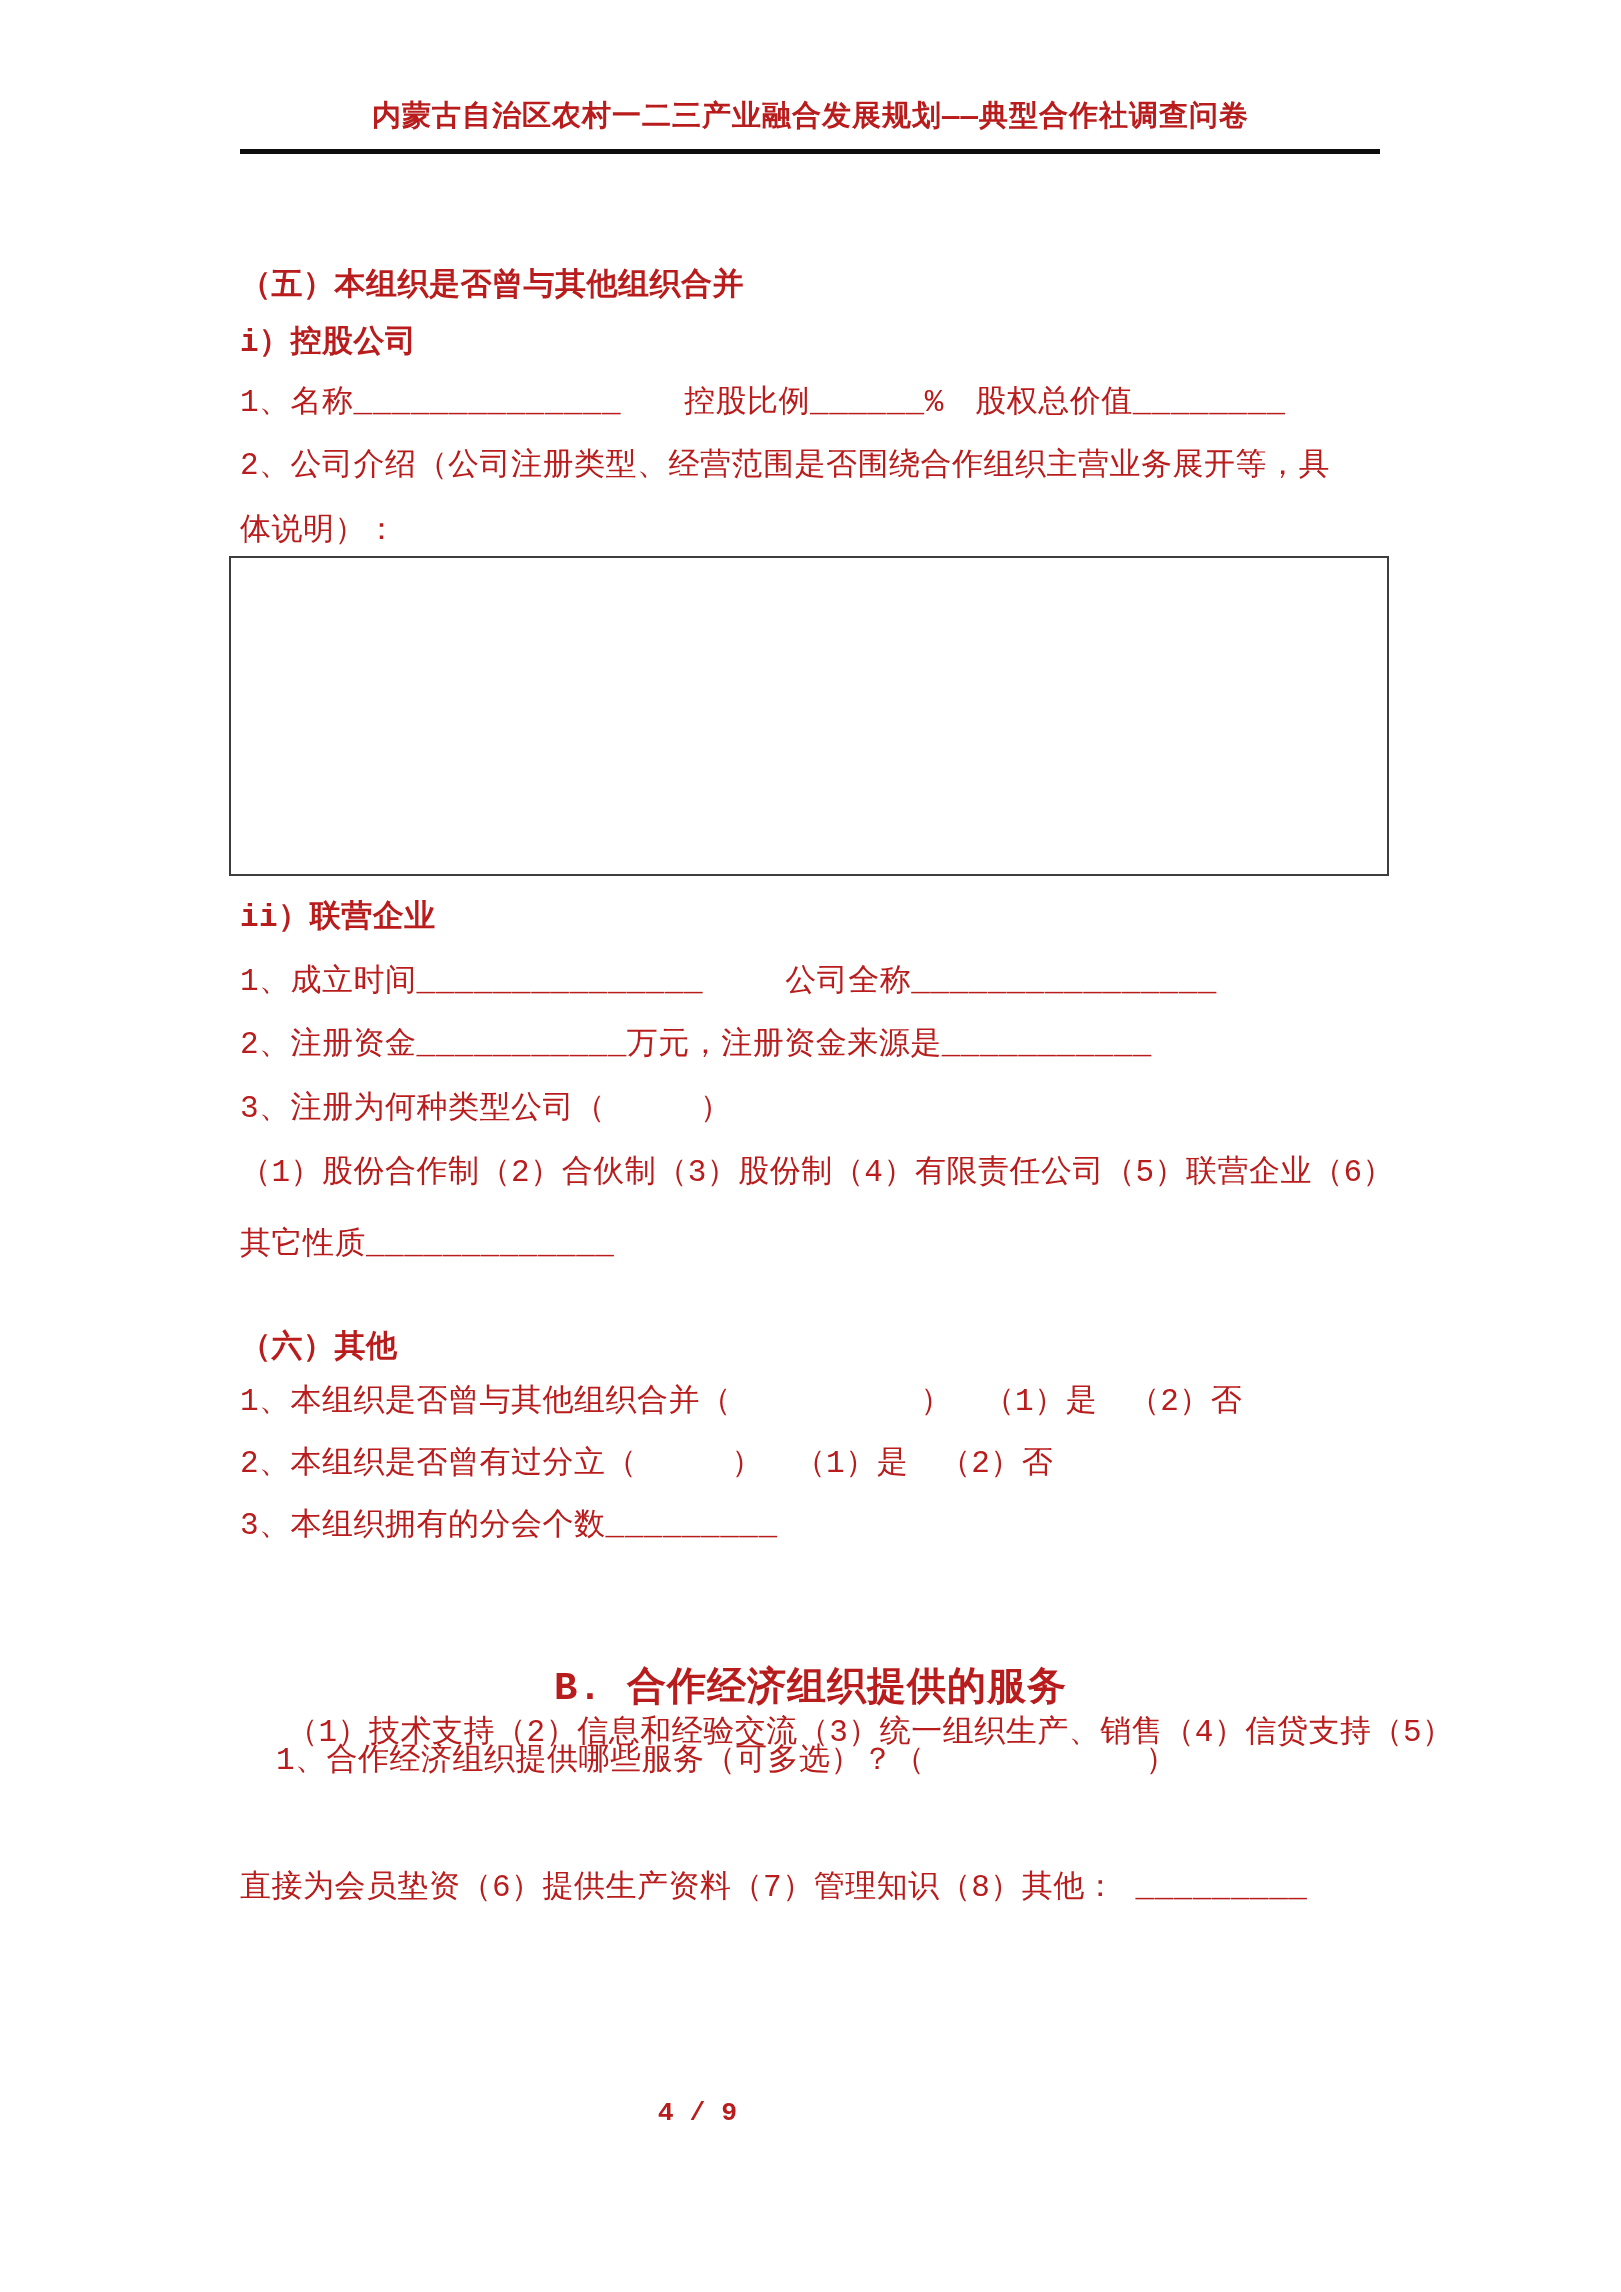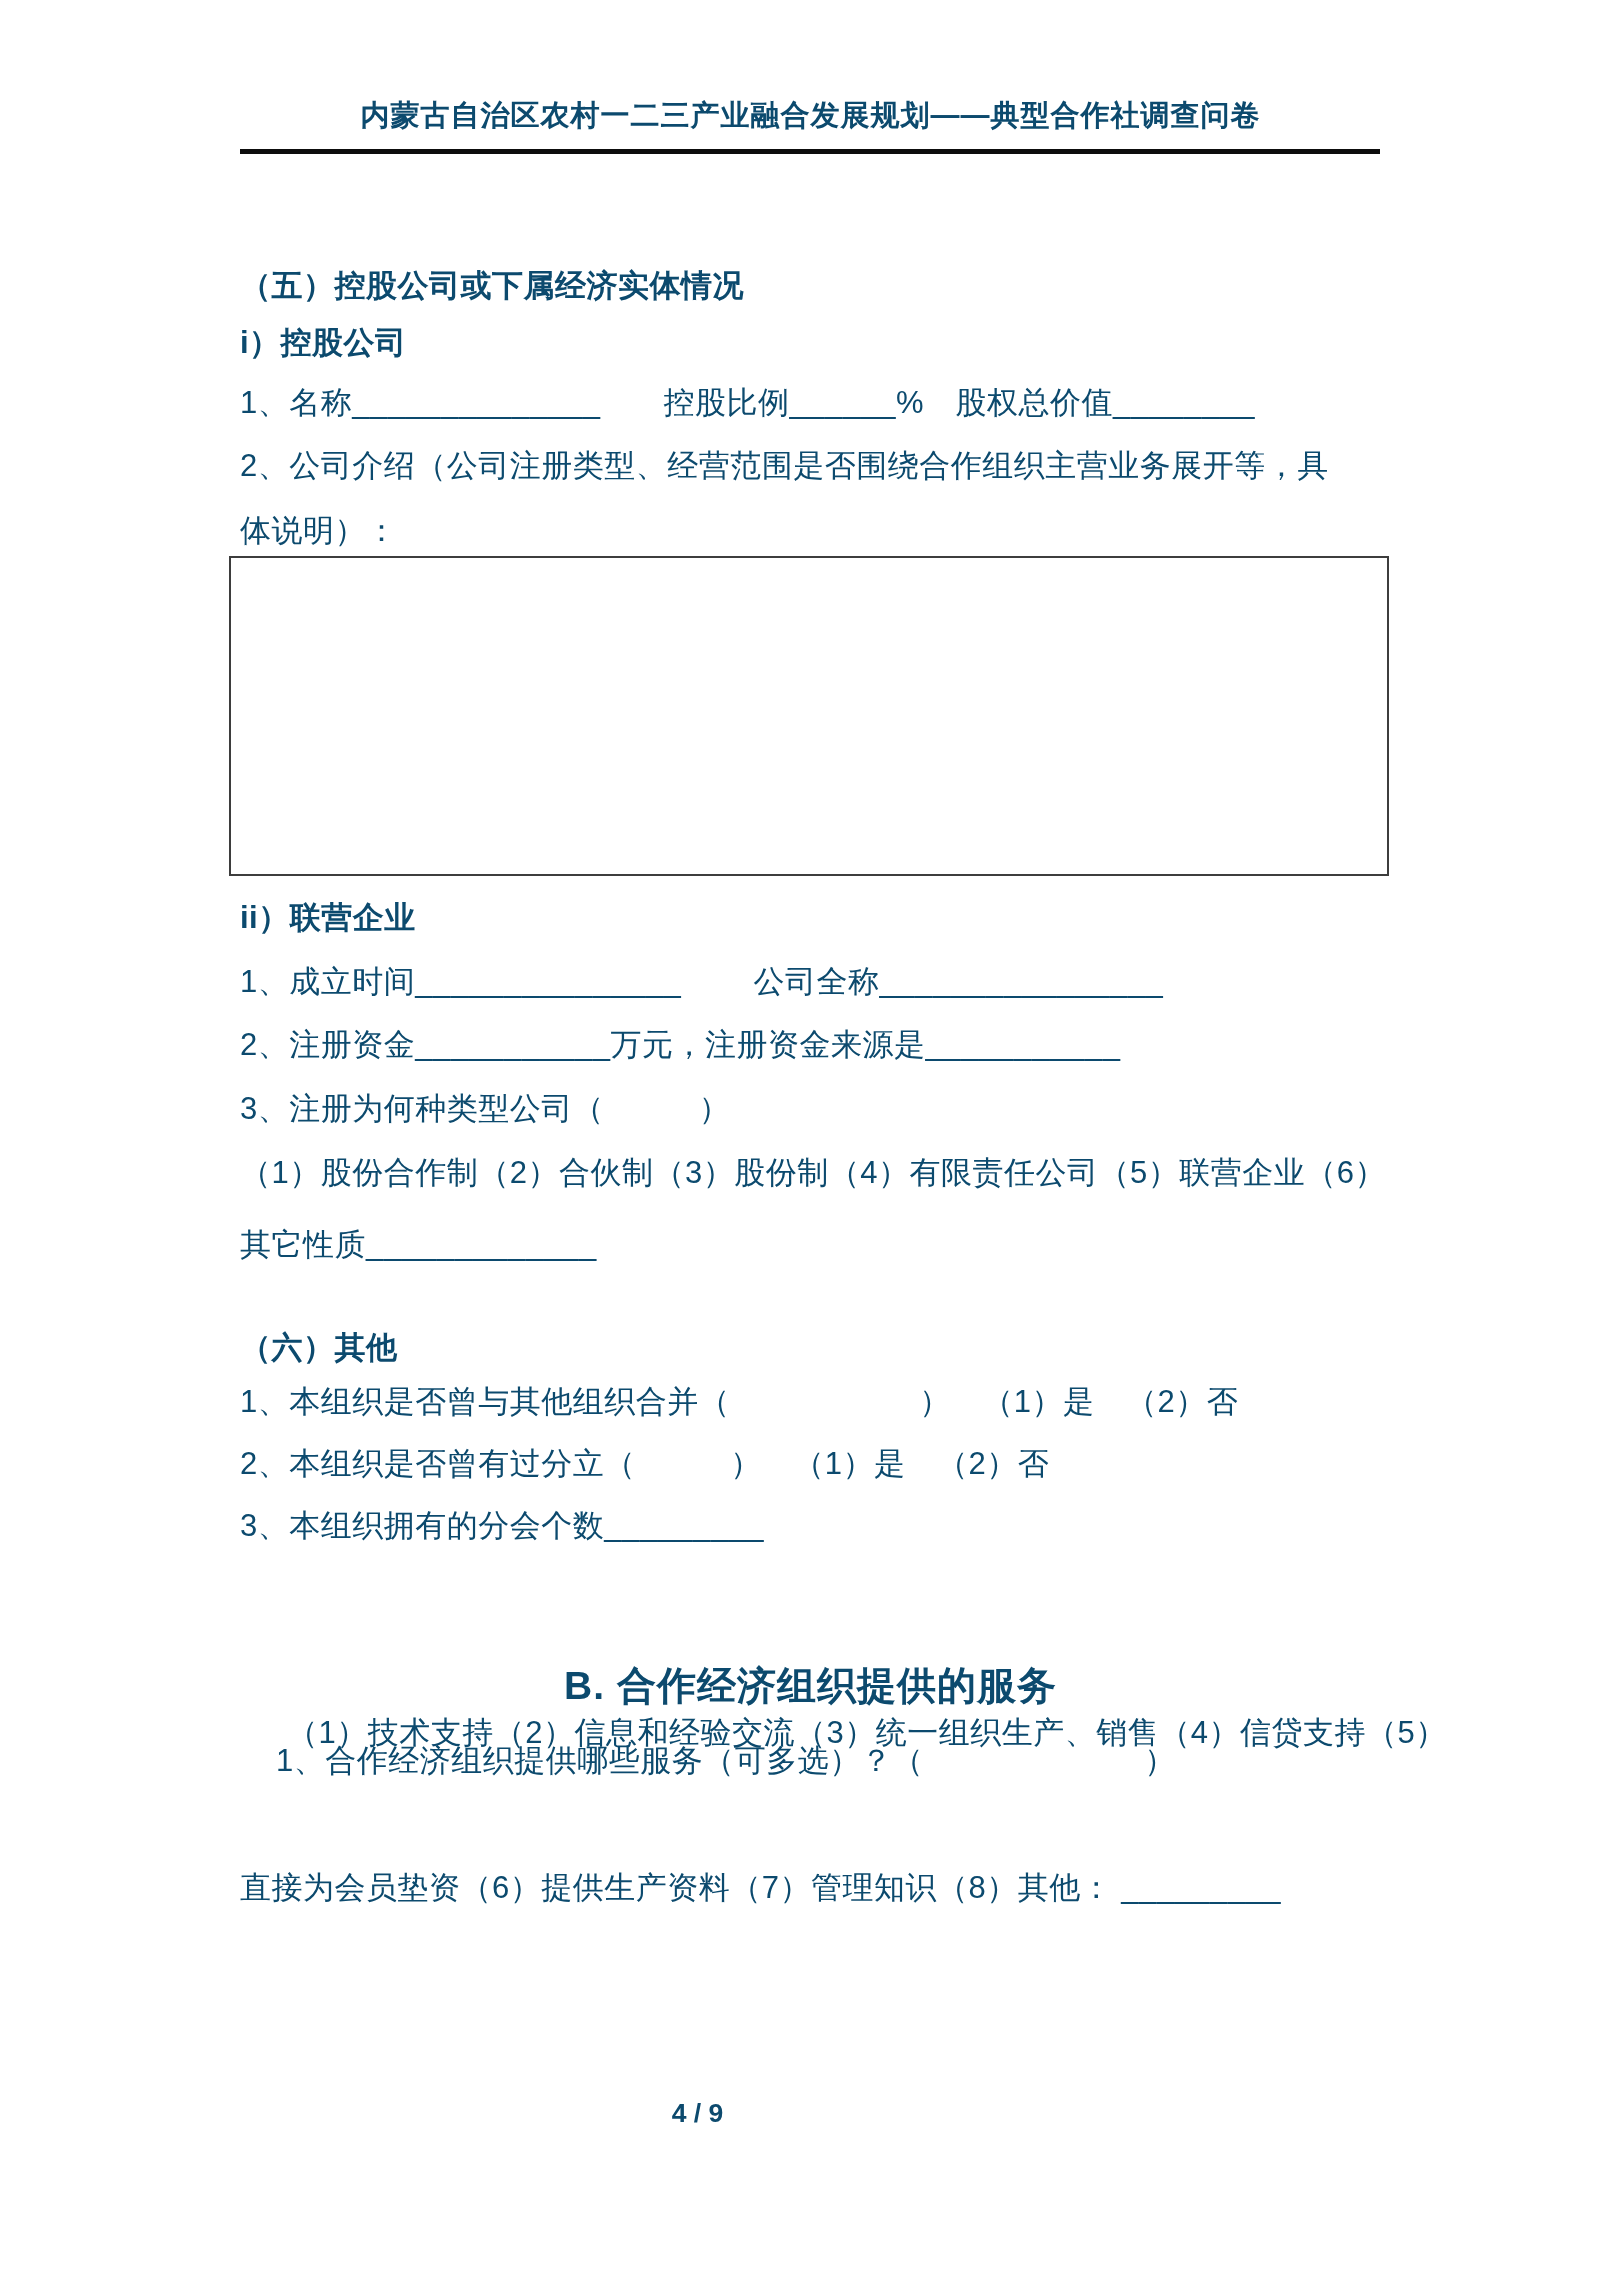--- a/index.html
+++ b/index.html
@@ -1,22 +1,22 @@
 <!DOCTYPE html>
 <html><head>
 <meta charset="utf-8">
 <style>
   html,body{margin:0;padding:0;background:#ffffff;}
   .page{
     position:relative;
     width:1621px;
     height:2293px;
     background:#ffffff;
-    font-family:Liberation Sans, sans-serif;
-    color:#0c4a6e;
+    font-family:Liberation Mono, monospace;
+    color:#b91c1c;
     overflow:hidden;
   }
   .line{
     position:absolute;
     left:240px;
     font-size:31px;
     line-height:39px;
     white-space:nowrap;
     letter-spacing:0.5px;
   }
@@ -63,21 +63,21 @@
   }
 </style>
 </head>
 <body>
 
 <div class="page">
 
   <div class="doc-title">内蒙古自治区农村一二三产业融合发展规划——典型合作社调查问卷</div>
   <div class="header-rule"></div>
 
-  <div class="line bold" style="top:266px;">（五）控股公司或下属经济实体情况</div>
+  <div class="line bold" style="top:266px;">（五）本组织是否曾与其他组织合并</div>
   <div class="line bold" style="top:323px;">i）控股公司</div>
 
   <div class="line" style="top:383px;">1、名称______________　　控股比例______%　股权总价值________</div>
   <div class="line" style="top:446px;">2、公司介绍（公司注册类型、经营范围是否围绕合作组织主营业务展开等，具</div>
   <div class="line" style="top:511px;">体说明）：</div>
 
   <div class="intro-box"></div>
 
   <div class="line bold" style="top:898px;">ii）联营企业</div>
   <div class="line" style="top:962px;">1、成立时间_______________　　 公司全称________________</div>

